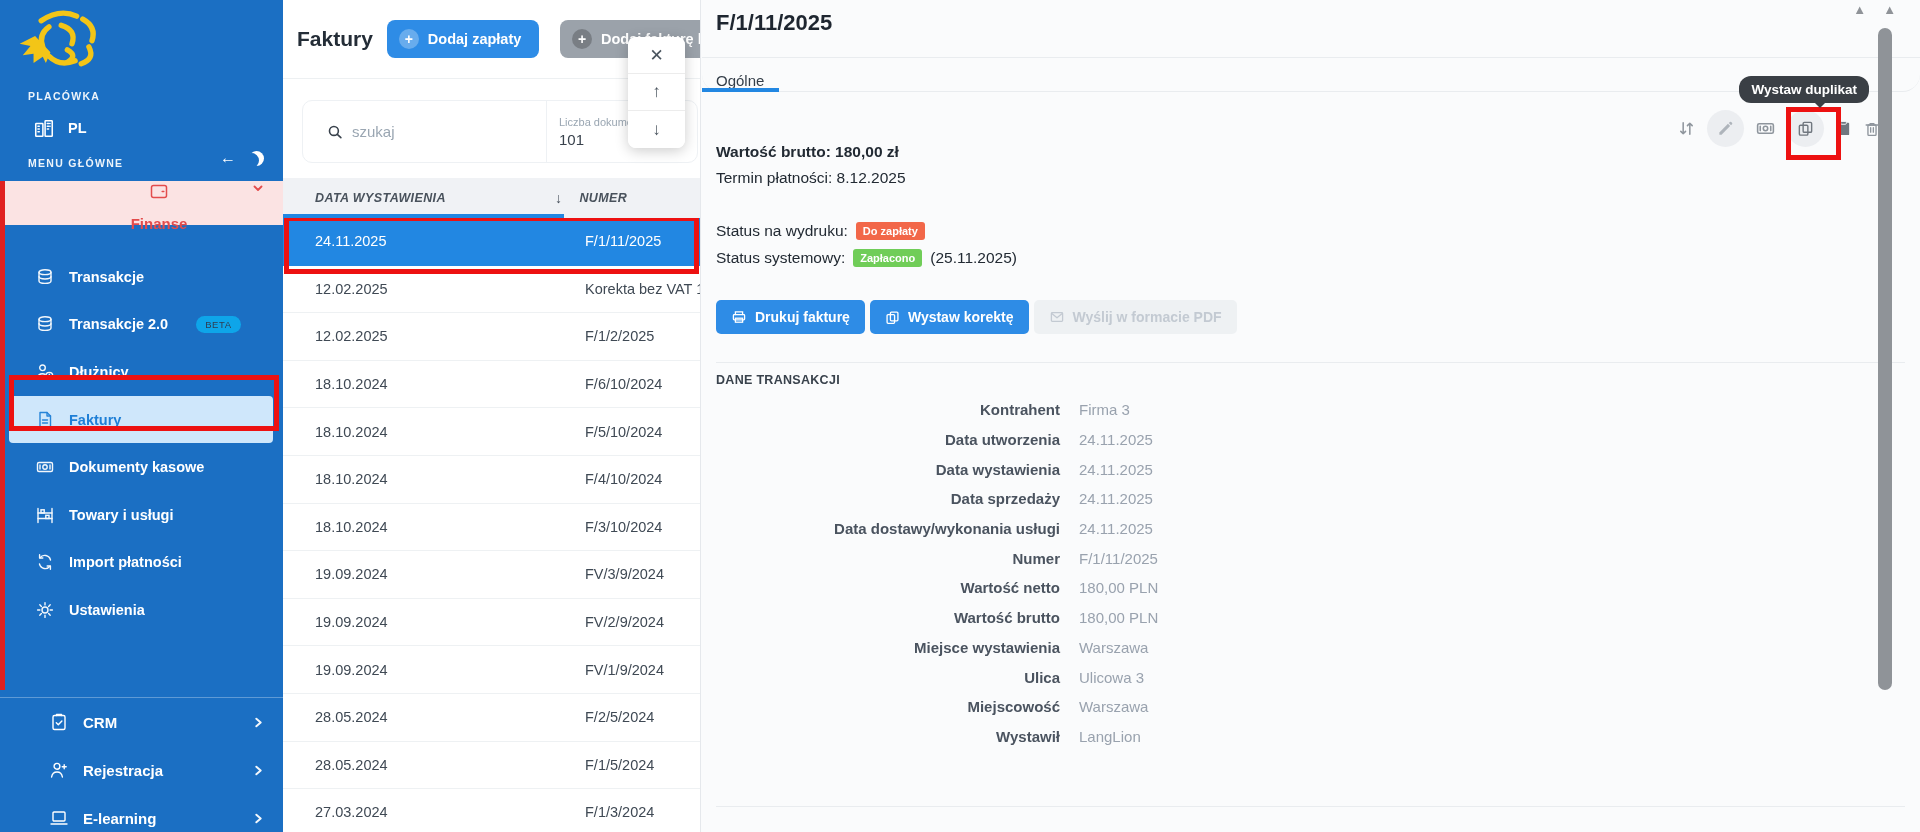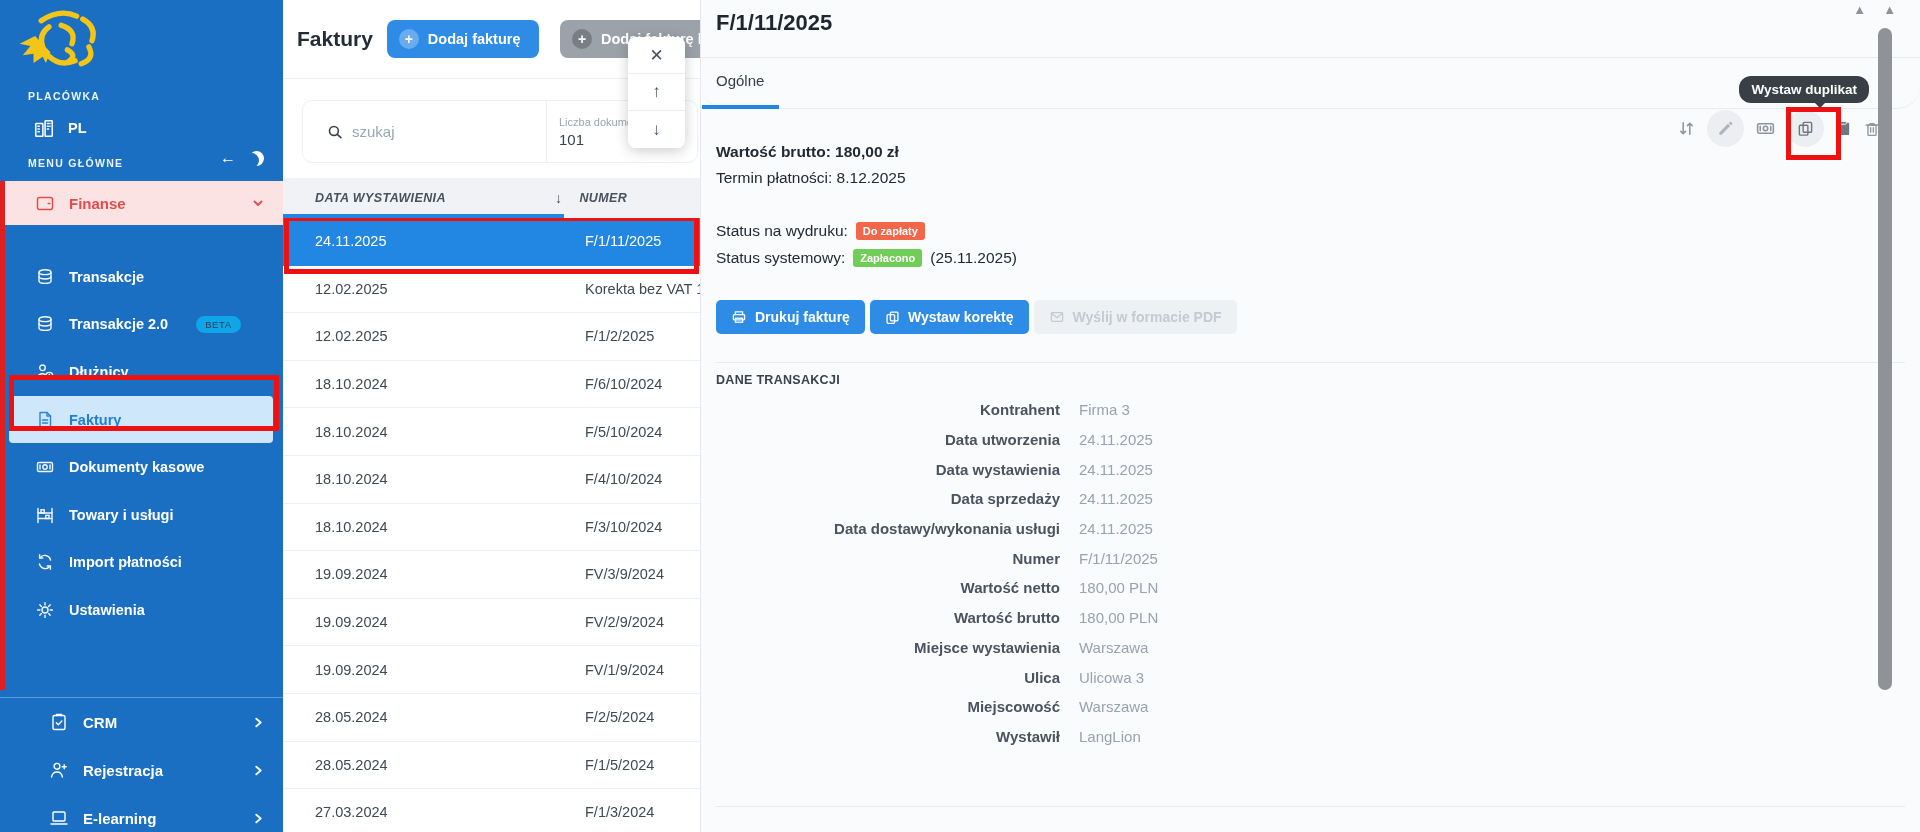--- a/index.html
+++ b/index.html
@@ -10,21 +10,21 @@
 
   
   .sidebar { position:absolute; left:0; top:0; width:283px; height:832px; background:#1b6fc3; color:#fff; }
   .logo { position:absolute; left:12px; top:4px; }
   .side-caption { position:absolute; left:28px; font-size:10.5px; font-weight:600; letter-spacing:1.3px; color:rgba(255,255,255,.92); }
   .pl-row { position:absolute; top:108px; left:0; width:100%; height:40px; display:flex; align-items:center; gap:13px; padding-left:33px; font-size:14.5px; font-weight:600; cursor:pointer; }
   .menu-arrows { position:absolute; top:149px; left:220px; display:flex; align-items:center; gap:13px; }
   .back-glyph { font-size:16px; color:#fff; cursor:pointer; }
   .moon { width:15px; height:15px; border-radius:50%; box-shadow:inset -5px 2px 0 0 #fff; cursor:pointer; }
   .finanse-row { position:absolute; top:181px; left:0; right:0; height:44px; background:#fbe3e3; border-left:5px solid #e02020;
-    display:flex; align-items:center; gap:14px; padding-left:30px; color:#e34c4c; font-size:15px; font-weight:700; cursor:pointer; }
+    display:flex; align-items:center; gap:14px; padding-left:30px; color:#e34c4c; font-size:15px; font-weight:700; cursor:pointer;flex-direction:column; }
   .finanse-chevron { position:absolute; right:18px; }
   .fin-sub { position:absolute; top:225px; left:0; right:0; height:465px; border-left:5px solid #e02020; padding-top:28px; }
   .sub-item { height:47.6px; display:flex; align-items:center; gap:14px; padding-left:30px; font-size:14.5px; font-weight:600; color:#fff; cursor:pointer; position:relative; }
   .sub-item svg { flex-shrink:0; opacity:.95; }
   .sub-item.sel { background:#cfe7fb; color:#1f7fd6; margin:0 10px 0 4px; padding-left:26px; border-radius:4px; }
   .beta-badge { margin-left:14px; background:#0ea5e9; color:#2f3d52; font-size:9.5px; font-weight:400; letter-spacing:.6px; padding:3px 9px; border-radius:9px; }
   .annot-faktury { position:absolute; top:150px; left:4px; right:4px; height:56px; border:5px solid #ed1111; z-index:6; pointer-events:none; }
   .side-divider { position:absolute; top:697px; left:0; right:0; height:1px; background:rgba(255,255,255,.3); }
   .bottom-items { position:absolute; top:698px; left:0; right:0; }
   .bot-item { height:48px; display:flex; align-items:center; gap:14px; padding-left:49px; font-size:15px; font-weight:700; color:#fff; cursor:pointer; position:relative; }
@@ -57,21 +57,21 @@
   .trow { height:47.6px; display:flex; align-items:center; padding-left:32px; font-size:14.5px; color:#3f4954; border-bottom:1px solid #eef1f3; background:#fff; cursor:pointer; }
   .trow .td-date { width:270px; }
   .trow .td-num { flex:1; white-space:nowrap; overflow:hidden; }
   .trow.selected { background:#2287e2; color:#fff; border-bottom-color:#2287e2; }
   .annot-row { position:absolute; top:-2px; left:1px; right:1px; height:58px; border:5px solid #ed1111; z-index:5; pointer-events:none; }
 
   
   .detail { position:absolute; left:702px; top:0; right:0; bottom:0; background:#fafbfc; overflow:hidden; }
   .detail-title { position:absolute; left:14px; top:10px; font-size:22px; font-weight:600; color:#1e2630; }
   .hr1 { position:absolute; top:57px; left:0; right:0; height:1px; background:#e9ecef; }
-  .tabbar { position:absolute; top:57px; left:0; right:0; height:52px; border-bottom:1px solid #e9ecef;border-radius:23px; }
+  .tabbar { position:absolute; top:57px; left:0; right:0; height:35px; border-bottom:1px solid #e9ecef;border-radius:23px; }
   .tab-label { position:absolute; left:14px; top:15px; font-size:15px; color:#343e49; cursor:pointer; }
   .tab-indicator { position:absolute; left:0; bottom:-1px; width:77px; height:4px; background:#2287e2; }
   .toolbar { position:absolute; top:110px; right:39px; display:flex; align-items:center; gap:11px; z-index:2; }
   .tool-icon { color:#8e959d; cursor:pointer; display:flex; align-items:center; justify-content:center; }
   .tool-circle { width:37px; height:37px; border-radius:50%; background:#eceef1; display:flex; align-items:center; justify-content:center; cursor:pointer; }
   .tooltip { position:absolute; top:76px; right:51px; background:#3a3f45; color:#fff; font-size:13.5px; font-weight:600; padding:6px 12px; border-radius:12px; z-index:8; white-space:nowrap; }
   .tooltip:after { content:""; position:absolute; top:100%; left:58%; border:5px solid transparent; border-top-color:#3a3f45; }
   .annot-copy { position:absolute; top:107px; right:79px; width:55px; height:53px; border:5px solid #ed1111; z-index:7; pointer-events:none; }
   .sum1 { position:absolute; left:14px; top:143px; font-size:15.5px; font-weight:700; color:#222a33; }
   .sum2 { position:absolute; left:14px; top:169px; font-size:15.5px; color:#222a33; }
@@ -258,21 +258,21 @@
           </span>
       </div>
     </div>
   </div>
 
   <div class="list-panel">
     <div class="list-header">
       <div class="list-title">Faktury</div>
       <button class="btn-add">
         <span class="plus-circle">+</span>
-        <span>Dodaj fakturę</span>
+        <span>Dodaj zapłaty</span>
       </button>
     </div>
     <button class="btn-add-secondary">
       <span class="plus-circle">+</span>
       <span>Dodaj fakturę k</span>
     </button>
 
     <div class="float-popup">
       <button class="popup-btn">✕</button>
       <button class="popup-btn">↑</button>

